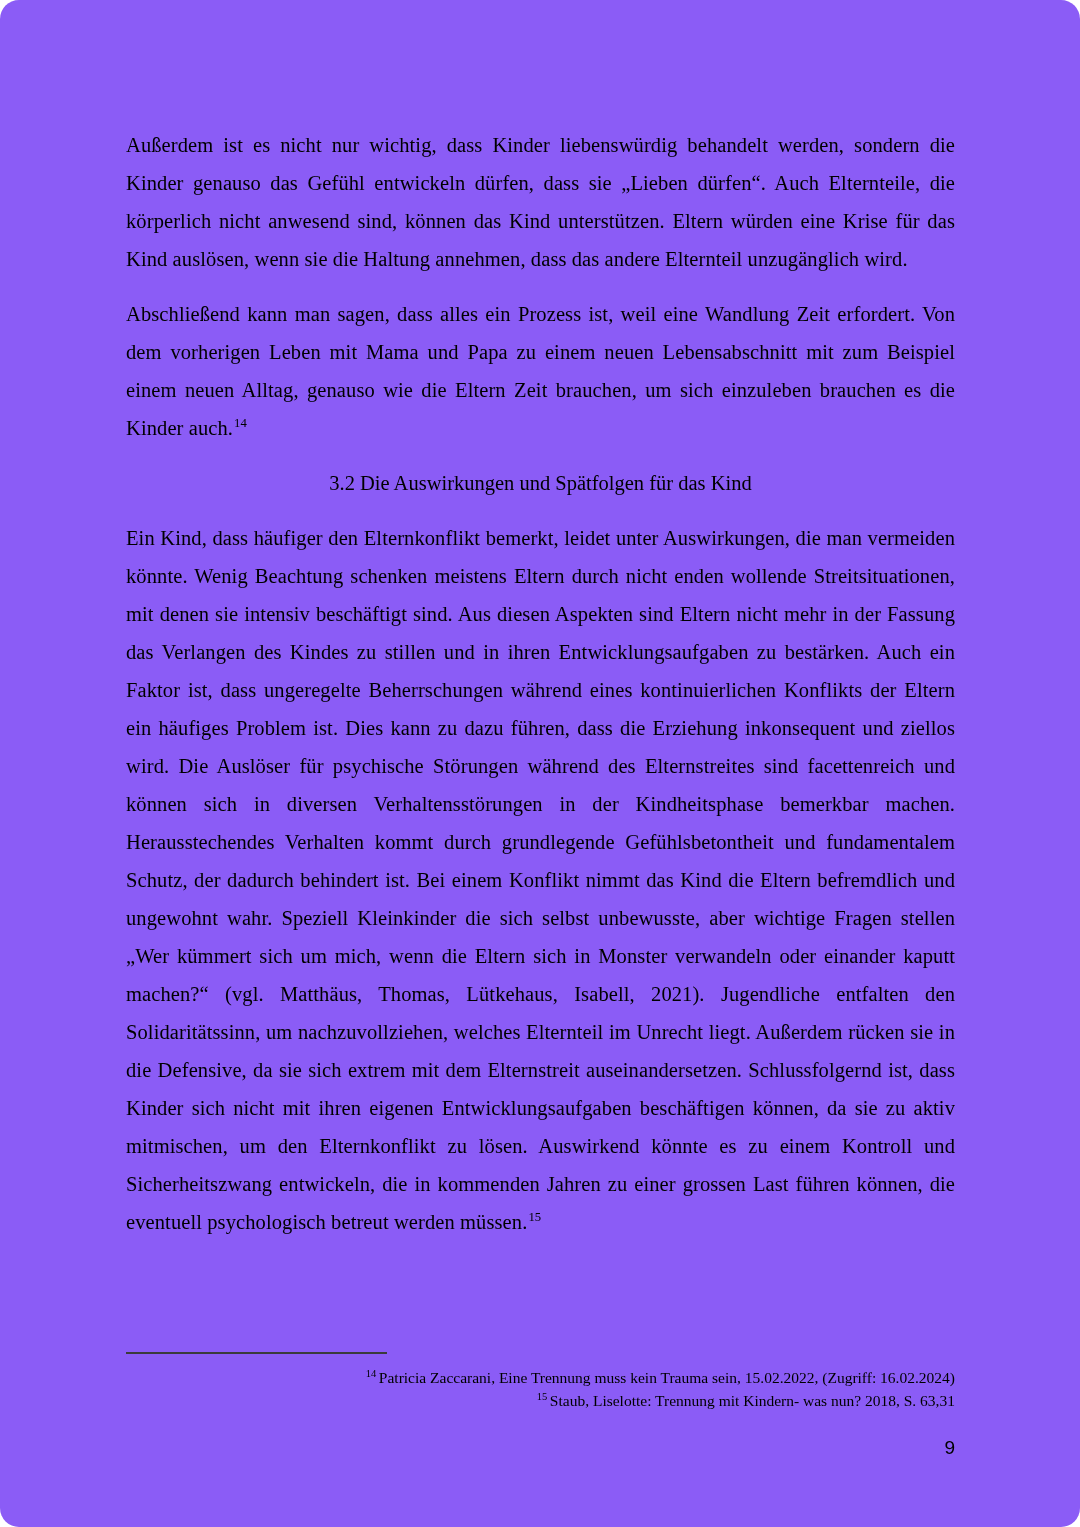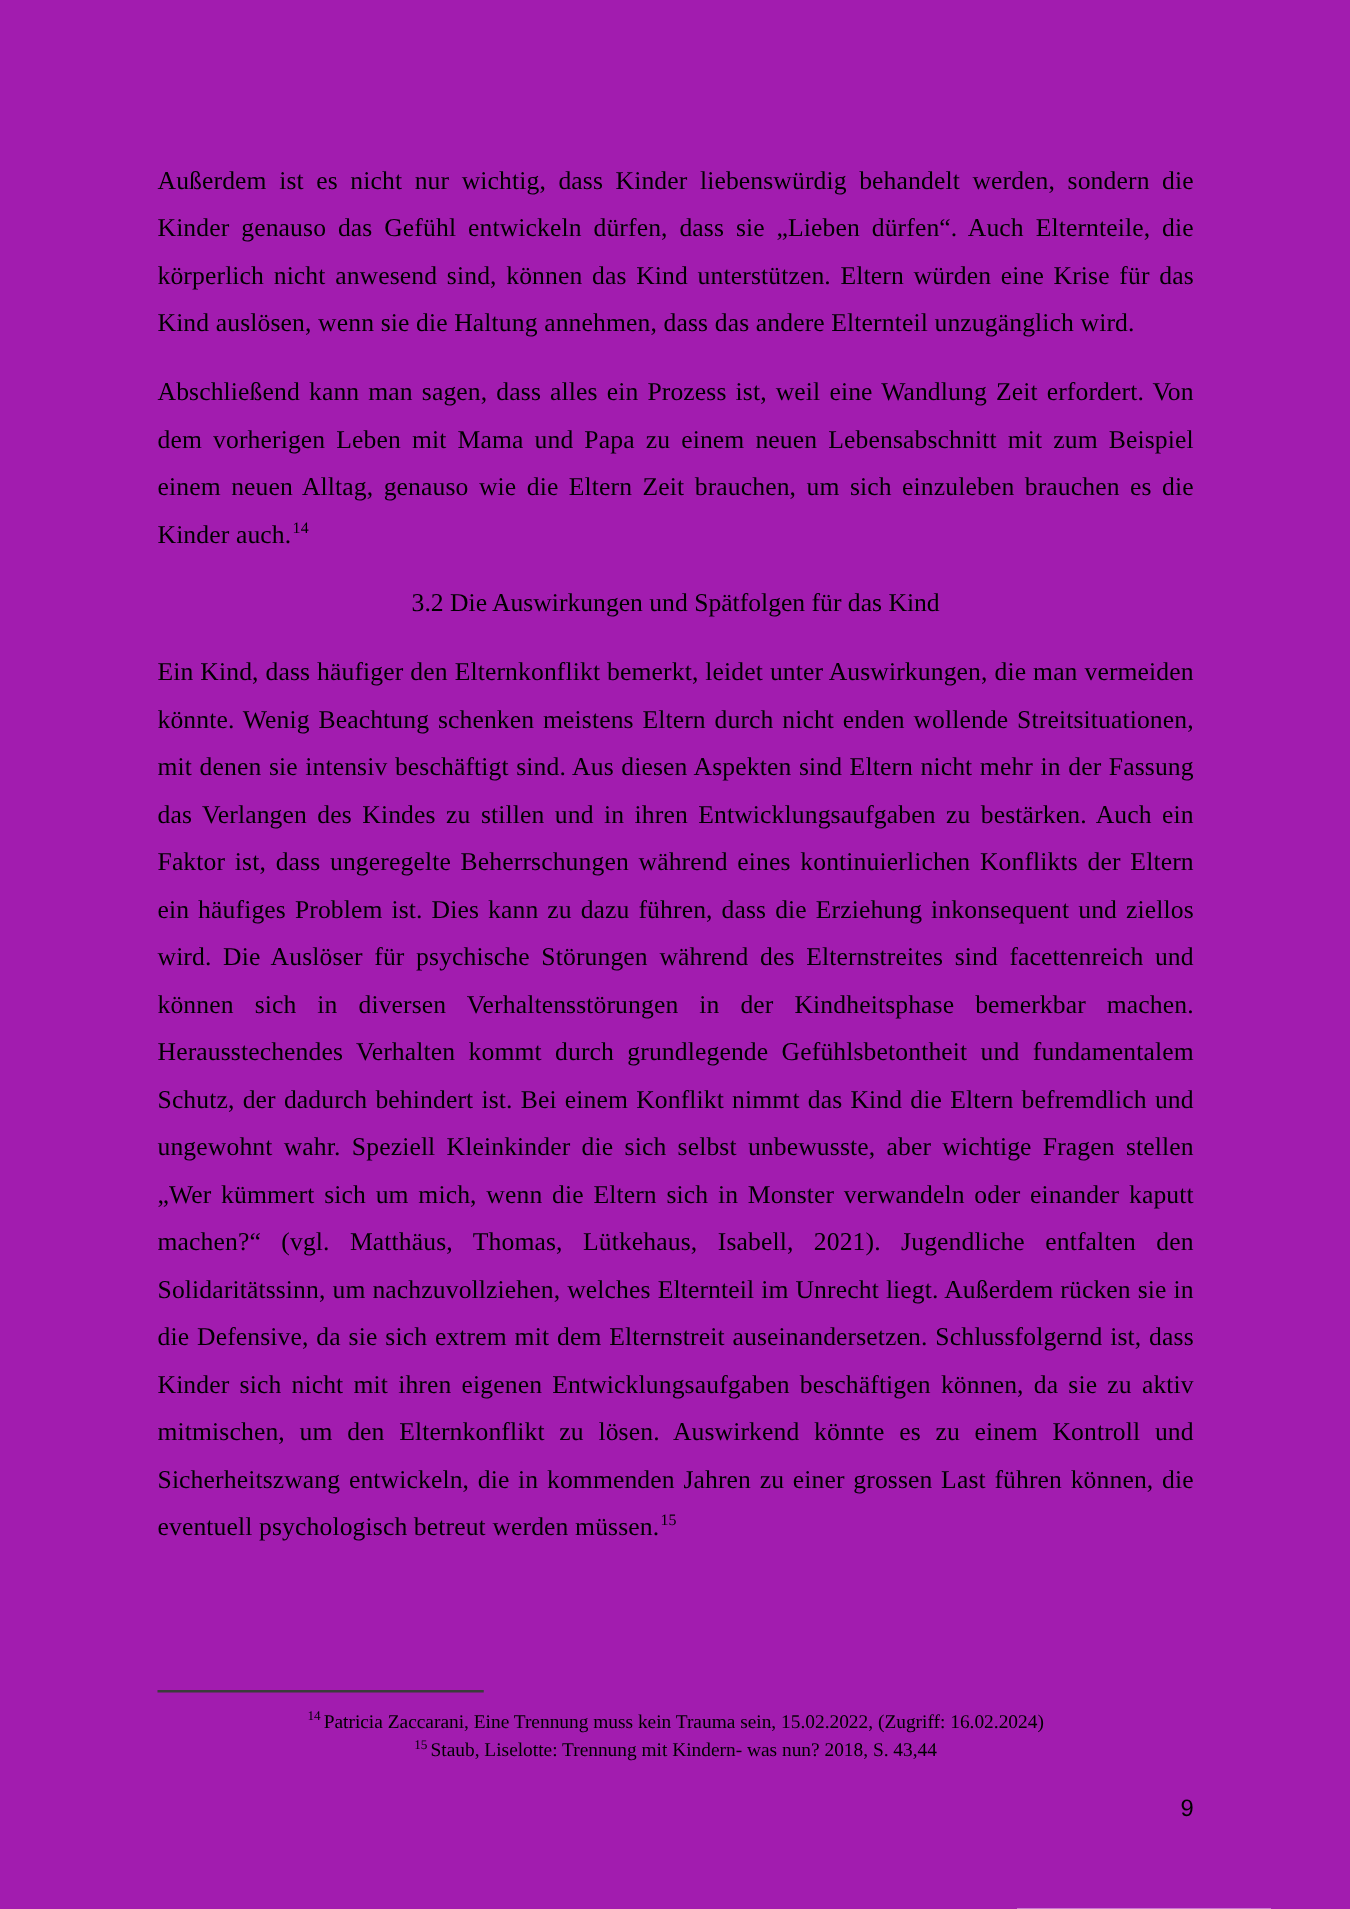--- a/index.html
+++ b/index.html
@@ -9,23 +9,24 @@
     background: #ffffff;
   }
   body {
     font-family: "Liberation Serif", "DejaVu Serif", serif;
     color: #000000;
   }
   .page {
     position: relative;
     width: 1080px;
     height: 1527px;
-    background: #a21caf;
+    background: #8b5cf6;
     box-sizing: border-box;
     overflow: hidden;
+    border-radius: 19px;
   }
   .content {
     position: absolute;
     left: 126px;
     top: 126px;
     width: 829px;
   }
   p.body-para {
     margin: 0 0 17px 0;
     font-size: 20.5px;
@@ -65,21 +66,21 @@
     margin: 0 0 12px 0;
   }
   .footnote-list {
     margin: 0;
     padding: 0;
     list-style: none;
   }
   .footnote-item {
     font-size: 15.5px;
     line-height: 23px;
-    text-align: center;
+    text-align: right;
     white-space: nowrap;
   }
   .footnote-item sup {
     font-size: 0.68em;
     vertical-align: super;
     line-height: 0;
     padding-right: 2.5px;
   }
   .page-number {
     position: absolute;
@@ -107,19 +108,19 @@
     <h2 class="section-heading">3.2 Die Auswirkungen und Spätfolgen für das Kind</h2>
 
     <p class="body-para last-para"><span>Ein Kind, dass häufiger den Elternkonflikt bemerkt, leidet unter Auswirkungen, die man vermeiden könnte. Wenig Beachtung schenken meistens Eltern durch nicht enden wollende Streitsituationen, mit denen sie intensiv beschäftigt sind. Aus diesen Aspekten sind Eltern nicht mehr in der Fassung das Verlangen des Kindes zu stillen und in ihren Entwicklungsaufgaben zu bestärken. Auch ein Faktor ist, dass ungeregelte Beherrschungen während eines kontinuierlichen Konflikts der Eltern ein häufiges Problem ist. Dies kann zu dazu führen, dass die Erziehung inkonsequent und ziellos wird. Die Auslöser für psychische Störungen während des Elternstreites sind facettenreich und können sich in diversen Verhaltensstörungen in der Kindheitsphase bemerkbar machen. Herausstechendes Verhalten kommt durch grundlegende Gefühlsbetontheit und fundamentalem Schutz, der dadurch behindert ist. Bei einem Konflikt nimmt das Kind die Eltern befremdlich und ungewohnt wahr. Speziell Kleinkinder die sich selbst unbewusste, aber wichtige Fragen stellen „Wer kümmert sich um mich, wenn die Eltern sich in Monster verwandeln oder einander kaputt machen?“ (vgl. Matthäus, Thomas, Lütkehaus, Isabell, 2021). Jugendliche entfalten den Solidaritätssinn, um nachzuvollziehen, welches Elternteil im Unrecht liegt. Außerdem rücken sie in die Defensive, da sie sich extrem mit dem Elternstreit auseinandersetzen. Schlussfolgernd ist, dass Kinder sich nicht mit ihren eigenen Entwicklungsaufgaben beschäftigen können, da sie zu aktiv mitmischen, um den Elternkonflikt zu lösen. Auswirkend könnte es zu einem Kontroll und Sicherheitszwang entwickeln, die in kommenden Jahren zu einer grossen Last führen können, die eventuell psychologisch betreut werden müssen.</span><sup class="fn-ref">15</sup></p>
 
   </div>
 
   <div class="footnote-area">
     <div class="footnote-sep"></div>
     <ul class="footnote-list">
       <li class="footnote-item"><sup>14</sup><span>Patricia Zaccarani, Eine Trennung muss kein Trauma sein, 15.02.2022, (Zugriff: 16.02.2024)</span></li>
-      <li class="footnote-item"><sup>15</sup><span>Staub, Liselotte: Trennung mit Kindern- was nun? 2018, S. 43,44</span></li>
+      <li class="footnote-item"><sup>15</sup><span>Staub, Liselotte: Trennung mit Kindern- was nun? 2018, S. 63,31</span></li>
     </ul>
   </div>
 
   <div class="page-number">9</div>
 
 </div>
 
 </body></html>

